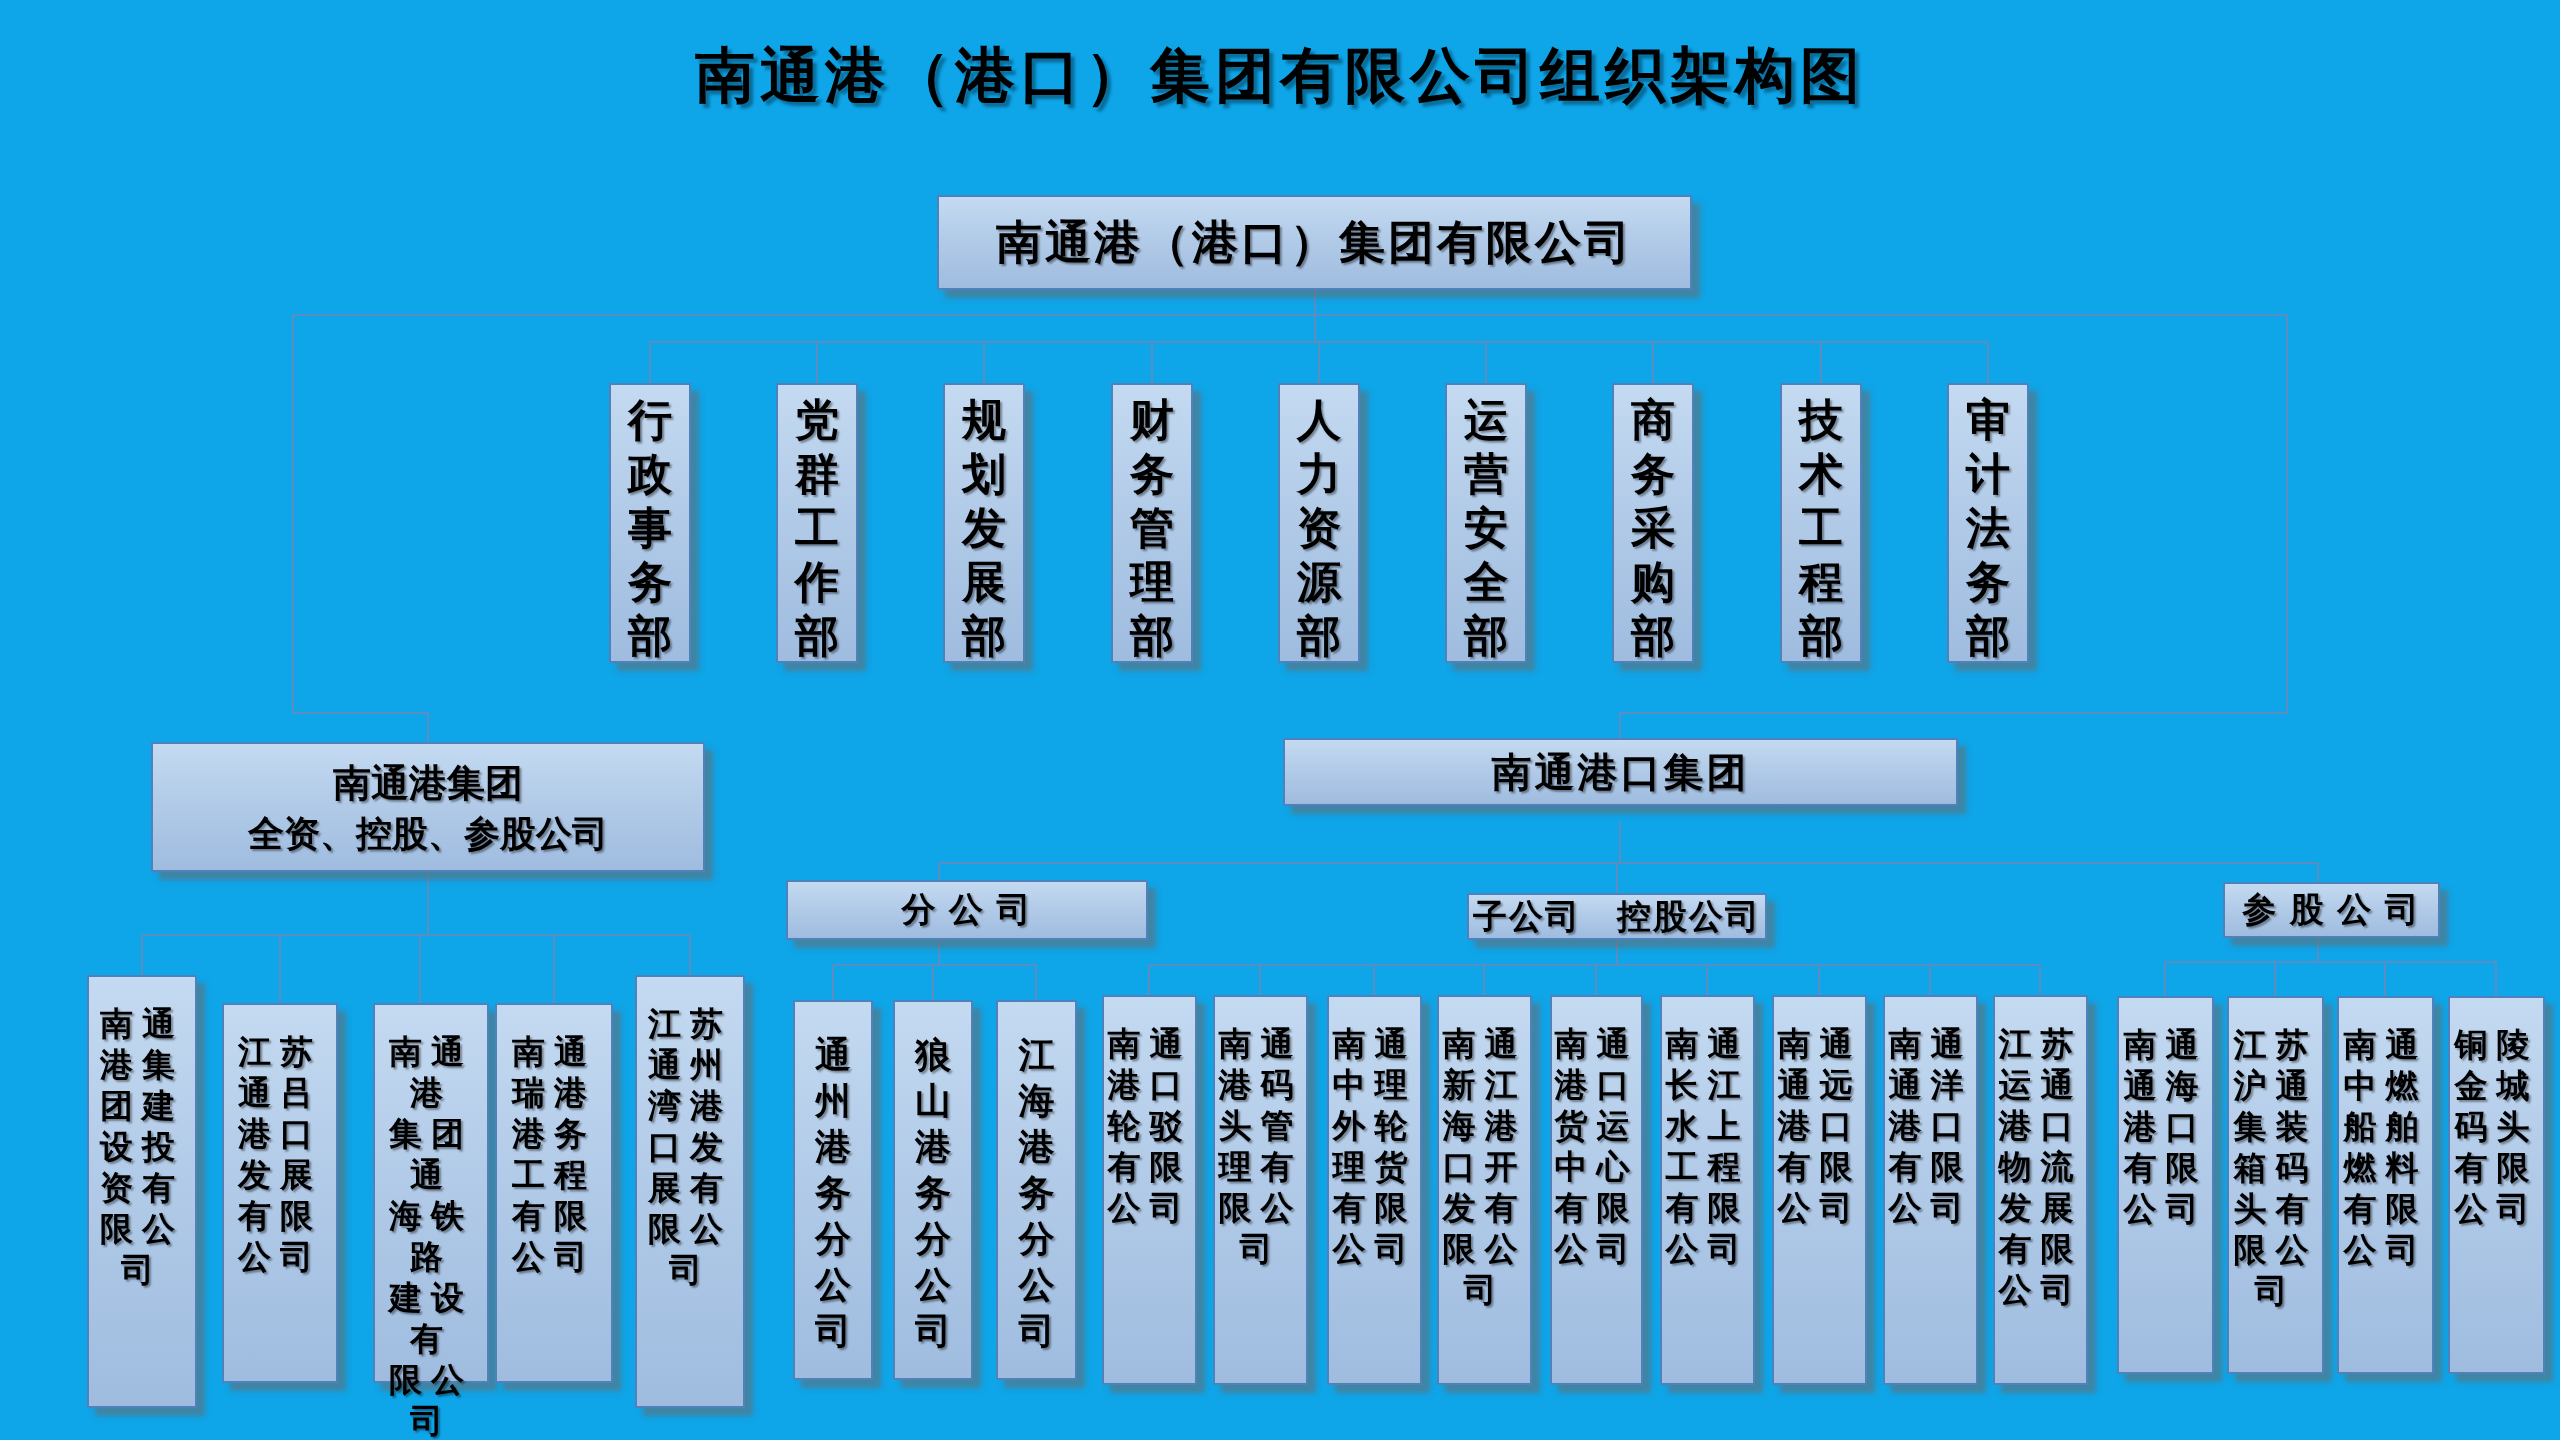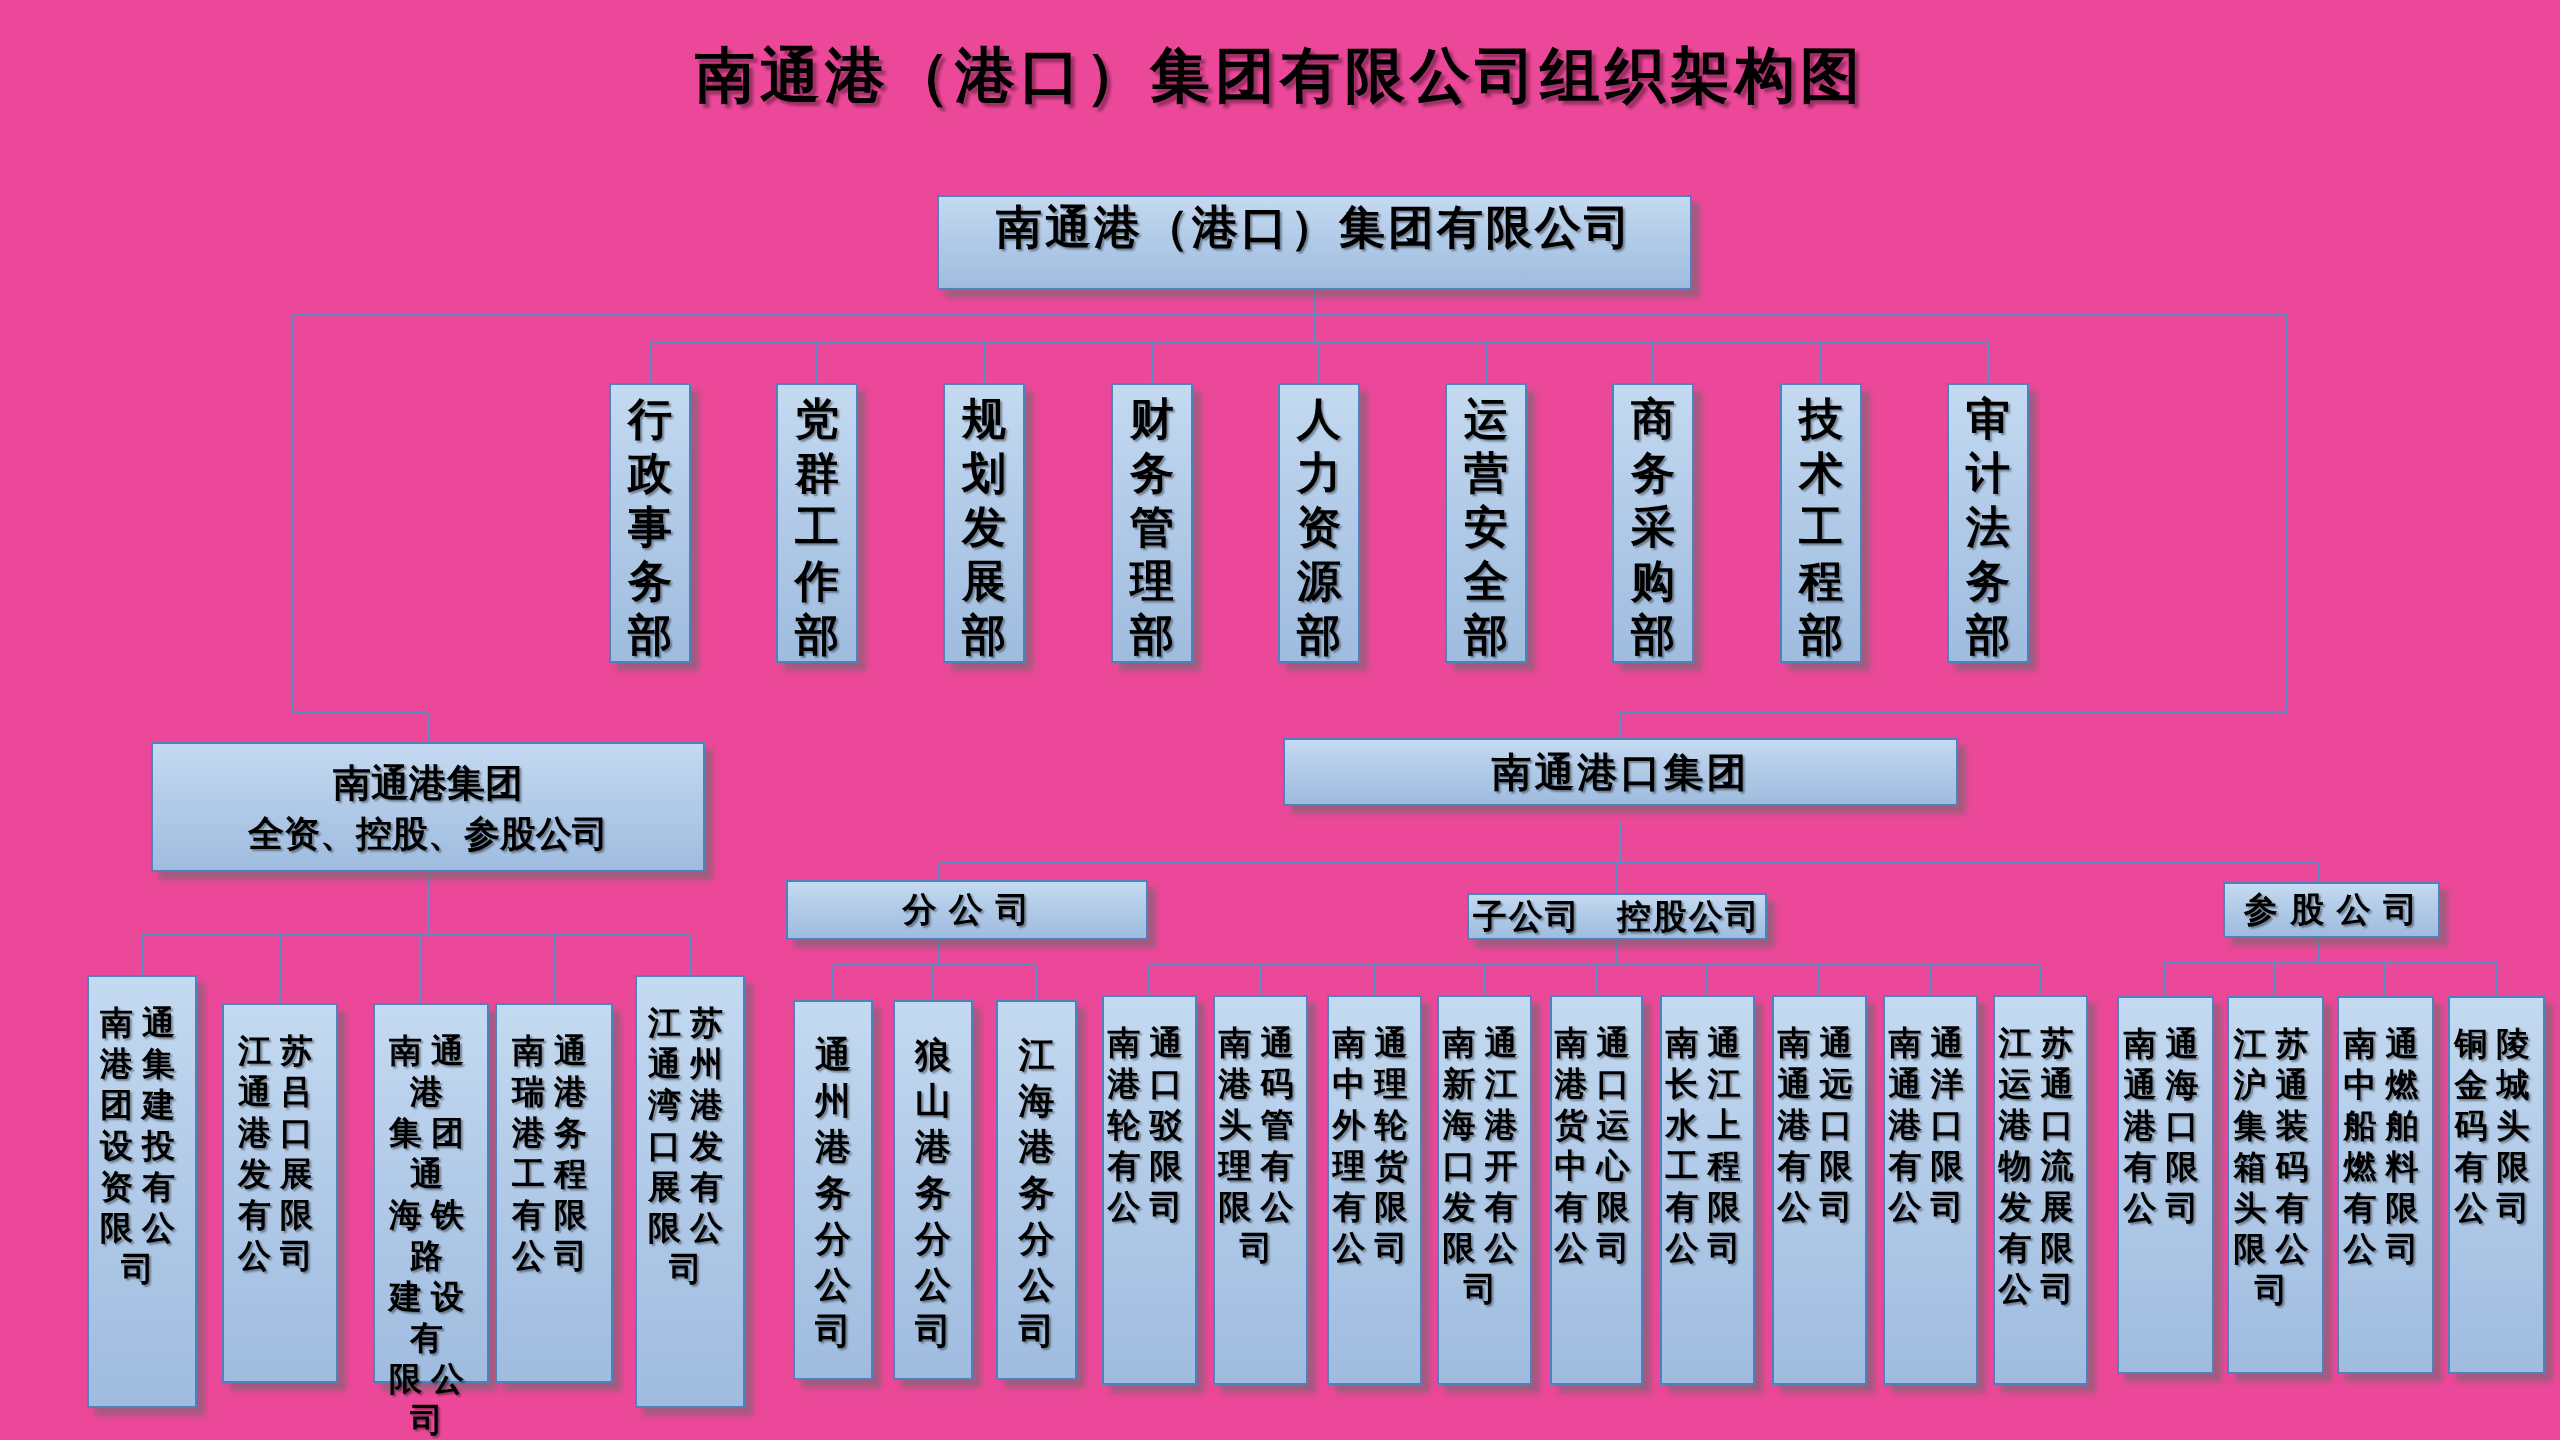--- a/index.html
+++ b/index.html
@@ -1,27 +1,27 @@
 <!DOCTYPE html>
 <html><head>
 <meta charset="utf-8">
 <style>
   html,body{margin:0;padding:0;background:#ffffff;}
-  .stage{position:relative;width:2560px;height:1440px;background:#ec4899;overflow:hidden;
-         font-family:Liberation Serif, serif;color:#000;}
+  .stage{position:relative;width:2560px;height:1440px;background:#0ea5e9;overflow:hidden;
+         font-family:Liberation Sans, sans-serif;color:#000;}
   #connectors{position:absolute;left:0;top:0;width:2560px;height:1440px;}
   .page-title{position:absolute;left:0;top:36px;width:100%;text-align:center;
               font-size:60px;font-weight:bold;letter-spacing:5px;
               text-shadow:4px 4px 3px rgba(0,0,0,0.35);}
   .node{position:absolute;box-sizing:border-box;border:2px solid #4f81bd;
         background:linear-gradient(180deg,#c4daf1 0%,#b2cbe8 45%,#9fbcdf 100%);
         box-shadow:8px 8px 5px rgba(105,105,105,0.55);
         font-weight:bold;text-align:center;color:#000;
         text-shadow:2px 2px 2px rgba(0,0,0,0.38);}
-  .root-node{display:flex;justify-content:center;
+  .root-node{display:flex;align-items:center;justify-content:center;
              font-size:46px;letter-spacing:3px;}
   .dept-node{font-size:44px;line-height:54px;padding-top:8px;word-break:break-all;}
   .branch-left-node{padding-top:14px;}
   .branch-left-node .l1{font-size:38px;line-height:50px;}
   .branch-left-node .l2{font-size:36px;line-height:52px;}
   .branch-right-node{display:flex;align-items:center;justify-content:center;font-size:40px;letter-spacing:3px;}
   .header-node{display:flex;align-items:center;justify-content:center;font-size:34px;letter-spacing:2px;}
   .company-node{font-size:33px;line-height:41px;letter-spacing:9px;padding-top:26px;}
   .single-col-node{font-size:36px;line-height:46px;letter-spacing:0;padding-top:30px;}
 </style>

